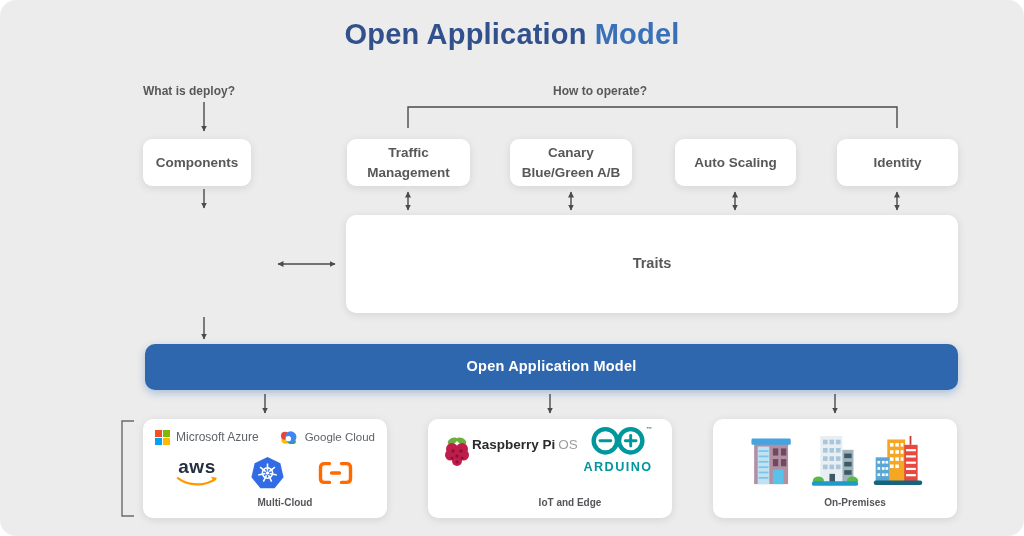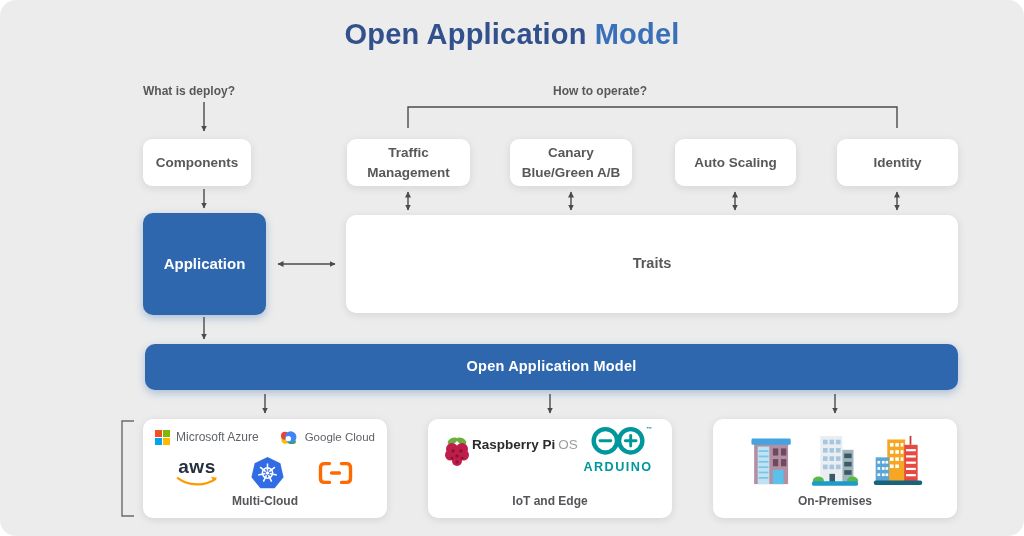--- a/index.html
+++ b/index.html
@@ -25,21 +25,21 @@
     font-size:13.5px;font-weight:bold;color:#57585a;text-align:center;line-height:1.45;
   }
   .node span:empty{display:none;}
   .blue{
     background:#2f67ae;color:#ffffff;box-shadow:0 3px 8px rgba(47,103,174,.35);
     border-radius:10px;font-size:15px;
   }
   .bar{font-size:14.5px;letter-spacing:.2px;}
   .platform{justify-content:flex-start;}
   .platform .plabel{
-    position:absolute;bottom:8px;left:0;width:100%;font-size:12px;color:#55565a;
+    position:absolute;bottom:8px;left:0;width:100%;font-size:10px;color:#55565a;padding-left:20px;
   }
   .connectors{position:absolute;top:0;left:0;z-index:3;pointer-events:none;}
   .logo-row-top{
     position:absolute;top:10px;left:0;right:0;display:flex;
     justify-content:space-between;padding:0 12px;align-items:center;
   }
   .logo-chip{display:flex;align-items:center;gap:6px;font-size:12px;color:#5f6368;font-weight:500;}
   .logo-chip.small{font-size:11.5px;}
   .logo-row-mid{
     position:absolute;top:34px;left:0;right:0;height:40px;display:flex;
@@ -112,23 +112,20 @@
   </div>
   <div class="node" style="left:675px;top:139px;width:121px;height:47px;">
     <span>Auto Scaling</span>
 
   </div>
   <div class="node" style="left:837px;top:139px;width:121px;height:47px;">
     <span>Identity</span>
 
   </div>
 
-  <div class="node blue" style="left:143px;top:213px;width:123px;height:102px;">
-    <span>Application</span>
-  </div>
   <div class="node" style="left:346px;top:215px;width:612px;height:98px;border-radius:10px;font-size:14.5px;">
     <span>Traits</span>
   </div>
 
   <div class="node blue bar" style="left:145px;top:344px;width:813px;height:46px;">
     <span>Open Application Model</span>
   </div>
 
   <div class="node platform" style="left:143px;top:419px;width:244px;height:99px;border-radius:10px;">
     <div class="logo-row-top">

